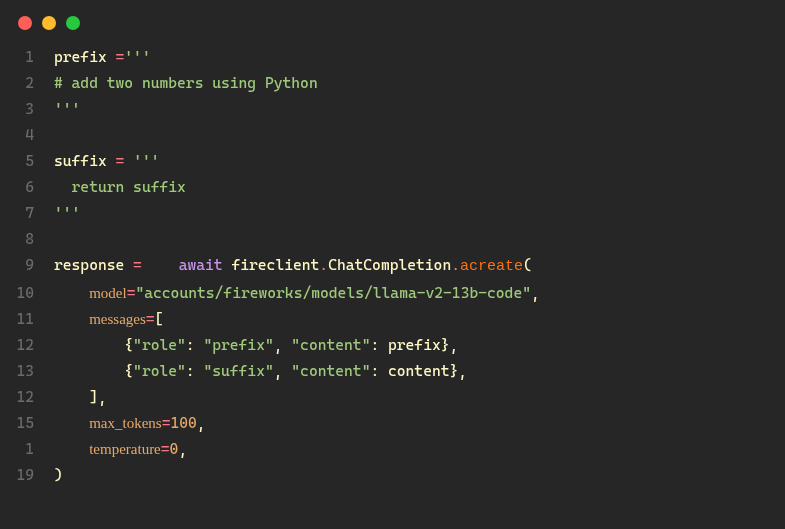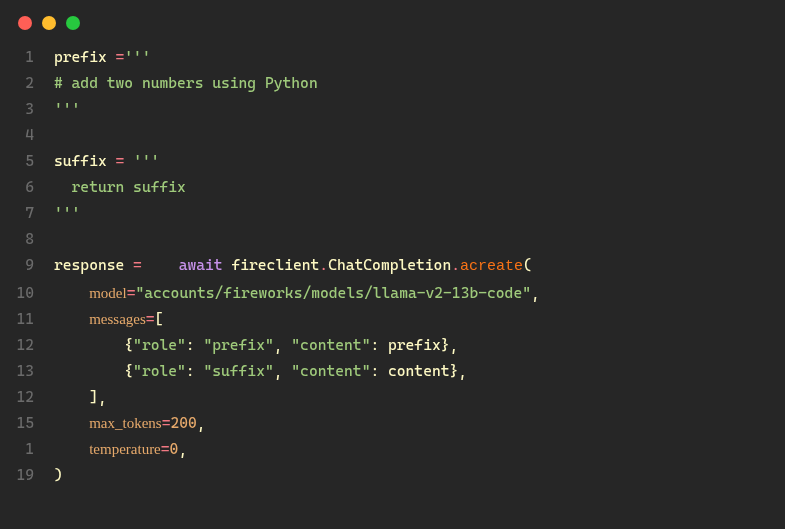--- a/index.html
+++ b/index.html
@@ -74,17 +74,17 @@
       <div class="line"><span class="lineno">5</span><span class="code"><span class="tok-default">suffix </span><span class="tok-op">=</span><span class="tok-default"> </span><span class="tok-string">'''</span></span></div>
       <div class="line"><span class="lineno">6</span><span class="code"><span class="tok-string">  return suffix</span></span></div>
       <div class="line"><span class="lineno">7</span><span class="code"><span class="tok-string">'''</span></span></div>
       <div class="line"><span class="lineno">8</span><span class="code"></span></div>
       <div class="line"><span class="lineno">9</span><span class="code"><span class="tok-default">response </span><span class="tok-op">=</span><span class="tok-default"> </span><span class="tok-keyword">await</span><span class="tok-default"> fireclient</span><span class="tok-op">.</span><span class="tok-default">ChatCompletion</span><span class="tok-op">.</span><span class="tok-func">acreate</span><span class="tok-default">(</span></span></div>
       <div class="line"><span class="lineno">10</span><span class="code"><span class="tok-default">    </span><span class="tok-param">model</span><span class="tok-op">=</span><span class="tok-string">"accounts/fireworks/models/llama-v2-13b-code"</span><span class="tok-default">,</span></span></div>
       <div class="line"><span class="lineno">11</span><span class="code"><span class="tok-default">    </span><span class="tok-param">messages</span><span class="tok-op">=</span><span class="tok-default">[</span></span></div>
       <div class="line"><span class="lineno">12</span><span class="code"><span class="tok-default">        {</span><span class="tok-string">"role"</span><span class="tok-default">: </span><span class="tok-string">"prefix"</span><span class="tok-default">, </span><span class="tok-string">"content"</span><span class="tok-default">: prefix},</span></span></div>
       <div class="line"><span class="lineno">13</span><span class="code"><span class="tok-default">        {</span><span class="tok-string">"role"</span><span class="tok-default">: </span><span class="tok-string">"suffix"</span><span class="tok-default">, </span><span class="tok-string">"content"</span><span class="tok-default">: content},</span></span></div>
       <div class="line"><span class="lineno">12</span><span class="code"><span class="tok-default">    ],</span></span></div>
-      <div class="line"><span class="lineno">15</span><span class="code"><span class="tok-default">    </span><span class="tok-param">max_tokens</span><span class="tok-op">=</span><span class="tok-number">200</span><span class="tok-default">,</span></span></div>
+      <div class="line"><span class="lineno">15</span><span class="code"><span class="tok-default">    </span><span class="tok-param">max_tokens</span><span class="tok-op">=</span><span class="tok-number">100</span><span class="tok-default">,</span></span></div>
       <div class="line"><span class="lineno">1</span><span class="code"><span class="tok-default">    </span><span class="tok-param">temperature</span><span class="tok-op">=</span><span class="tok-number">0</span><span class="tok-default">,</span></span></div>
       <div class="line"><span class="lineno">19</span><span class="code"><span class="tok-default">)</span></span></div>
     </div>
 </div>
 
 </body></html>

